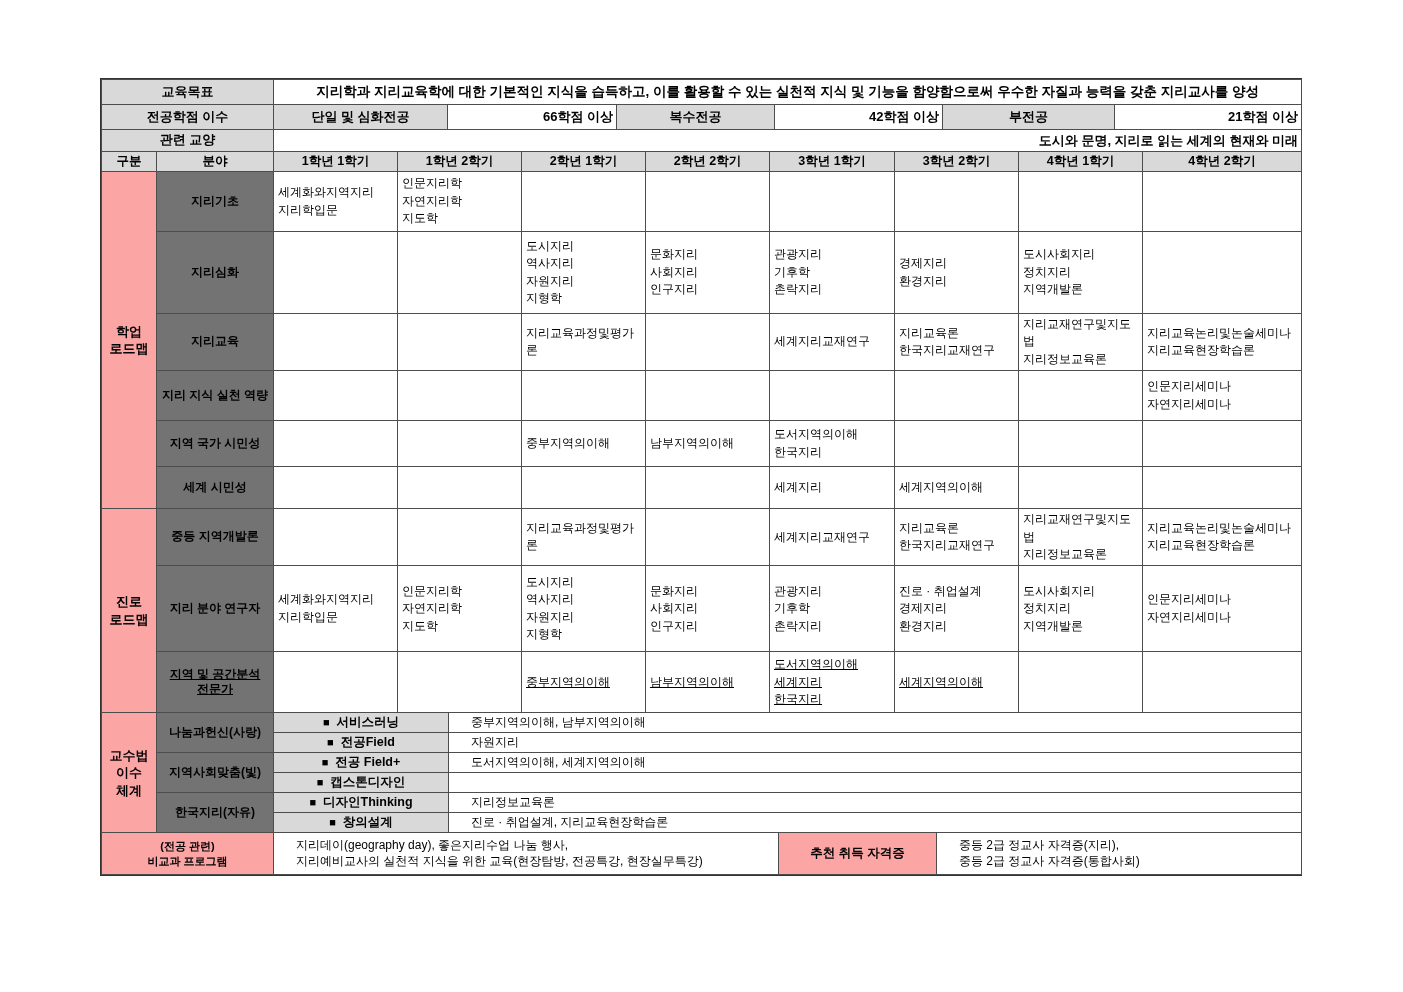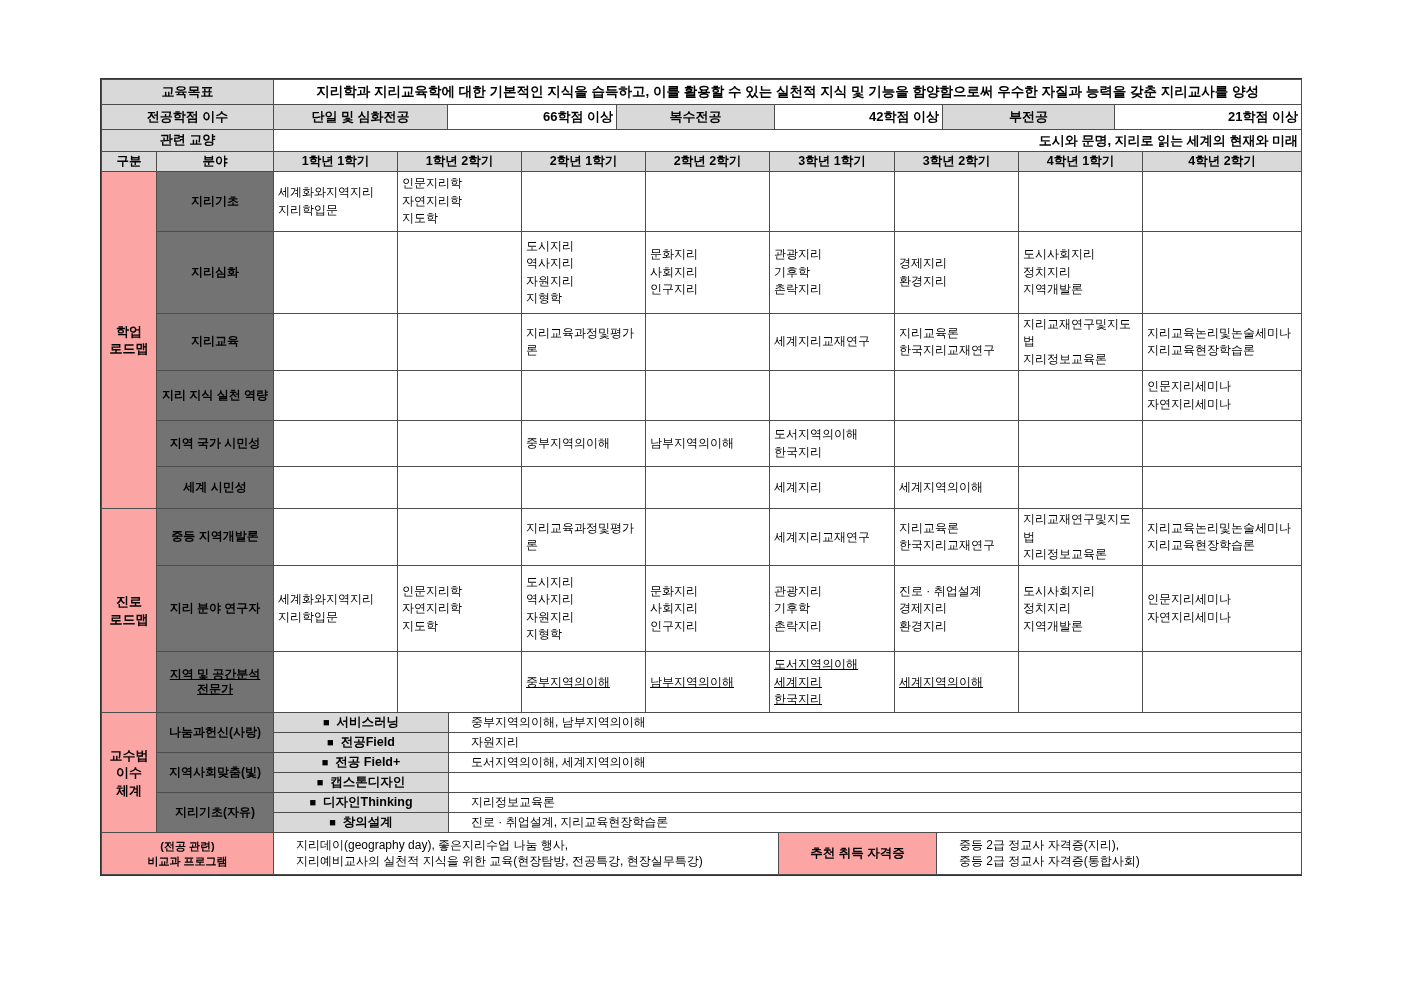--- a/index.html
+++ b/index.html
@@ -255,21 +255,21 @@
       <tr class="r18">
         <td class="f" rowspan="2">지역사회맞춤(빛)</td>
         <td class="p"><span class="sq">■</span><span>전공 Field+</span></td>
         <td class="cc">도서지역의이해, 세계지역의이해</td>
       </tr>
       <tr class="r18">
         <td class="p"><span class="sq">■</span><span>캡스톤디자인</span></td>
         <td class="cc"></td>
       </tr>
       <tr class="r18">
-        <td class="f" rowspan="2">지리기초(자유)</td>
+        <td class="f" rowspan="2">한국지리(자유)</td>
         <td class="p"><span class="sq">■</span><span>디자인Thinking</span></td>
         <td class="cc">지리정보교육론</td>
       </tr>
       <tr class="r18">
         <td class="p"><span class="sq">■</span><span>창의설계</span></td>
         <td class="cc">진로 · 취업설계, 지리교육현장학습론</td>
       </tr>
     </tbody>
       </table>
 

